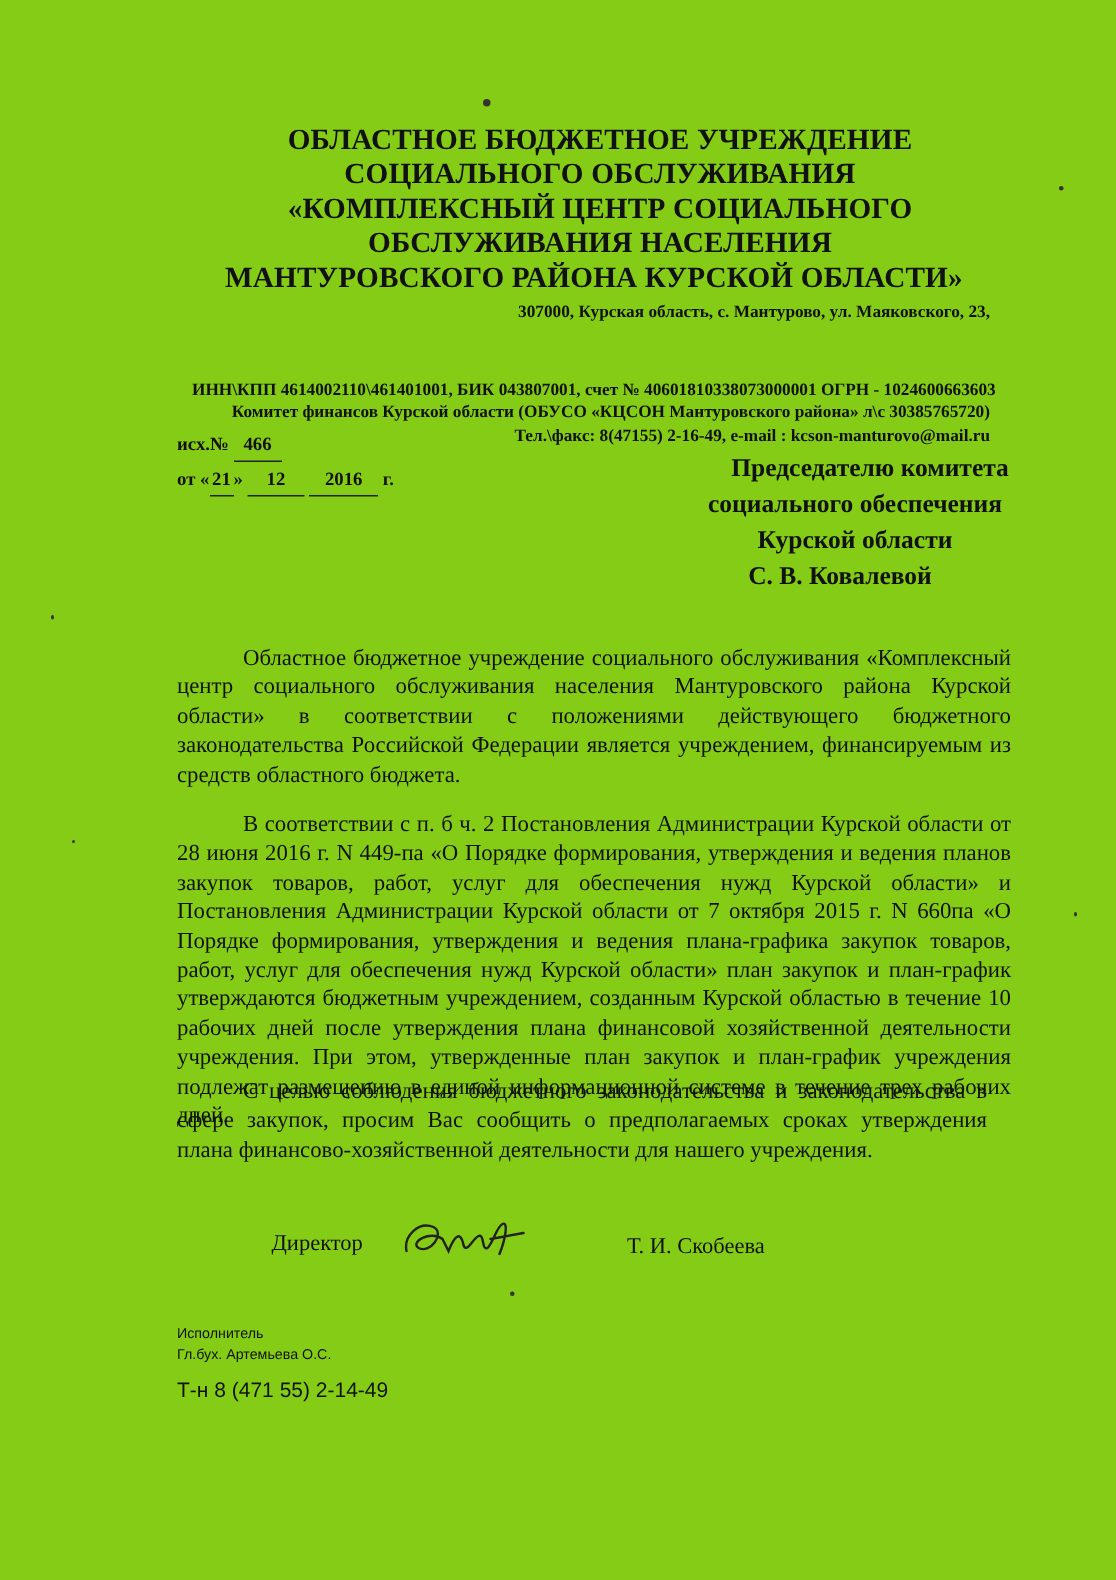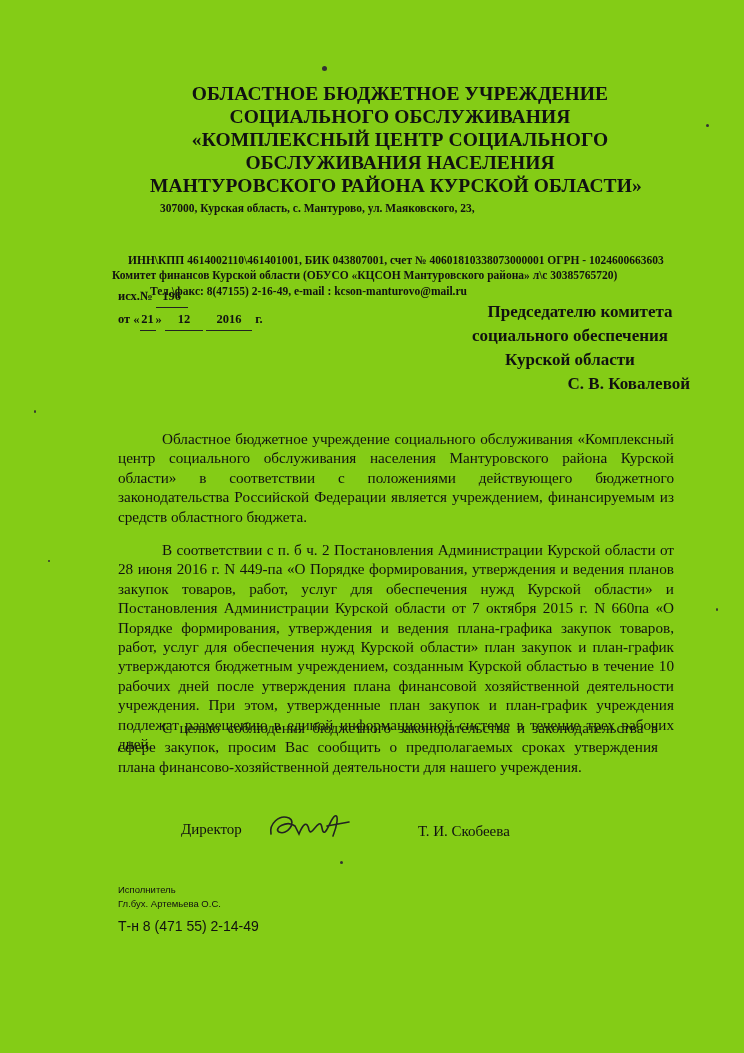--- a/index.html
+++ b/index.html
@@ -1,20 +1,20 @@
 <!DOCTYPE html>
 <html><head>
   <meta charset="utf-8">
   <style>
     html, body { margin: 0; padding: 0; background: #ffffff; }
     body { width: 744px; height: 1053px; position: relative; overflow: hidden; color: #111; font-family: "Liberation Serif", serif; }
     .page { position: absolute; left: 0; top: 0; width: 744px; height: 1053px; background: #84cc16; }
     .hdr { position: absolute; left: 170px; width: 460px; text-align: center; font-weight: bold; font-size: 19.5px; line-height: 23px; letter-spacing: 0.1px; }
     .hdr div { white-space: nowrap; }
-    .req { position: absolute; left: 120px; width: 540px; text-align: left; font-weight: bold; font-size: 11.5px; line-height: 15.5px; }
+    .req { position: absolute; left: 120px; width: 540px; text-align: right; font-weight: bold; font-size: 11.5px; line-height: 15.5px; }
     .req div { white-space: nowrap; }
     .outno { position: absolute; left: 118px; top: 285px; font-weight: bold; font-size: 12.5px; line-height: 22px; }
     .u { display: inline-block; border-bottom: 1px solid #222; text-align: center; }
     .addressee { position: absolute; left: 450px; top: 300px; width: 240px; text-align: center; font-weight: bold; font-size: 17px; line-height: 24px; }
     .body-text { position: absolute; left: 118px; width: 556px; font-size: 15.2px; line-height: 19.4px; text-align: justify; }
     .body-text p { margin: 0; text-indent: 44px; }
     .sig-title { position: absolute; left: 181px; top: 821px; font-size: 15px; }
     .sig-name { position: absolute; left: 418px; top: 823px; font-size: 15px; }
     .signature { position: absolute; left: 265px; top: 806px; }
     .executor { position: absolute; left: 118px; top: 883px; font-size: 9.5px; line-height: 14px; font-family: "Liberation Sans", sans-serif; }
@@ -37,35 +37,35 @@
   <div class="req" style="top:201px;">
     <div style="padding-left:40px;">307000, Курская область, с. Мантурово, ул. Маяковского, 23,</div>
     <div style="margin-left:8px;margin-top:36px;">ИНН\КПП 4614002110\461401001, БИК 043807001, счет № 40601810338073000001 ОГРН - 1024600663603</div>
     <div style="margin-left:-8px;">Комитет финансов Курской области (ОБУСО «КЦСОН Мантуровского района» л\с 30385765720)</div>
     <div style="padding-left:30px;">Тел.\факс: 8(47155) 2-16-49, e-mail : kcson-manturovo@mail.ru</div>
   </div>
 
   <div class="outno">
     <div>
       <span>исх.№</span>
-      <span class="u" style="width:32px;">196</span>
+      <span class="u" style="width:32px;">466</span>
     </div>
     <div>
       <span>от «</span><span class="u" style="width:16px;">21</span><span>»</span>
       <span class="u" style="width:38px;">12</span>
       <span class="u" style="width:46px;">2016</span>
       <span>г.</span>
     </div>
   </div>
 
   <div class="addressee">
     <div style="margin-left:20px;text-align:center;">Председателю комитета</div>
     <div>социального обеспечения</div>
     <div>Курской области</div>
-    <div style="margin-left:-20px;text-align:right;">С. В. Ковалевой</div>
+    <div style="margin-left:-20px;">С. В. Ковалевой</div>
   </div>
 
   <div class="body-text" style="top:429px;">
     <p>Областное бюджетное учреждение социального обслуживания «Комплексный центр социального обслуживания населения Мантуровского района Курской области» в соответствии с положениями действующего бюджетного законодательства Российской Федерации является учреждением, финансируемым из средств областного бюджета.</p>
   </div>
   <div class="body-text" style="top:496px;margin-top:44px;">
     <p>В соответствии с п. б ч. 2 Постановления Администрации Курской области от 28 июня 2016 г. N 449-па «О Порядке формирования, утверждения и ведения планов закупок товаров, работ, услуг для обеспечения нужд Курской области» и Постановления Администрации Курской области  от 7 октября 2015 г. N 660па «О Порядке формирования, утверждения и ведения плана-графика закупок товаров, работ, услуг для обеспечения нужд Курской области» план закупок и план-график утверждаются бюджетным учреждением, созданным Курской областью в течение 10 рабочих дней после утверждения плана финансовой хозяйственной деятельности учреждения. При этом, утвержденные план закупок и план-график учреждения подлежат размещению в единой информационной системе в течение трех рабочих дней.</p>
   </div>
   <div class="body-text" style="top:718px; width:540px;">
     <p>С целью соблюдения бюджетного законодательства и законодательства в сфере закупок, просим Вас сообщить о предполагаемых сроках утверждения плана финансово-хозяйственной деятельности для нашего учреждения.</p>

